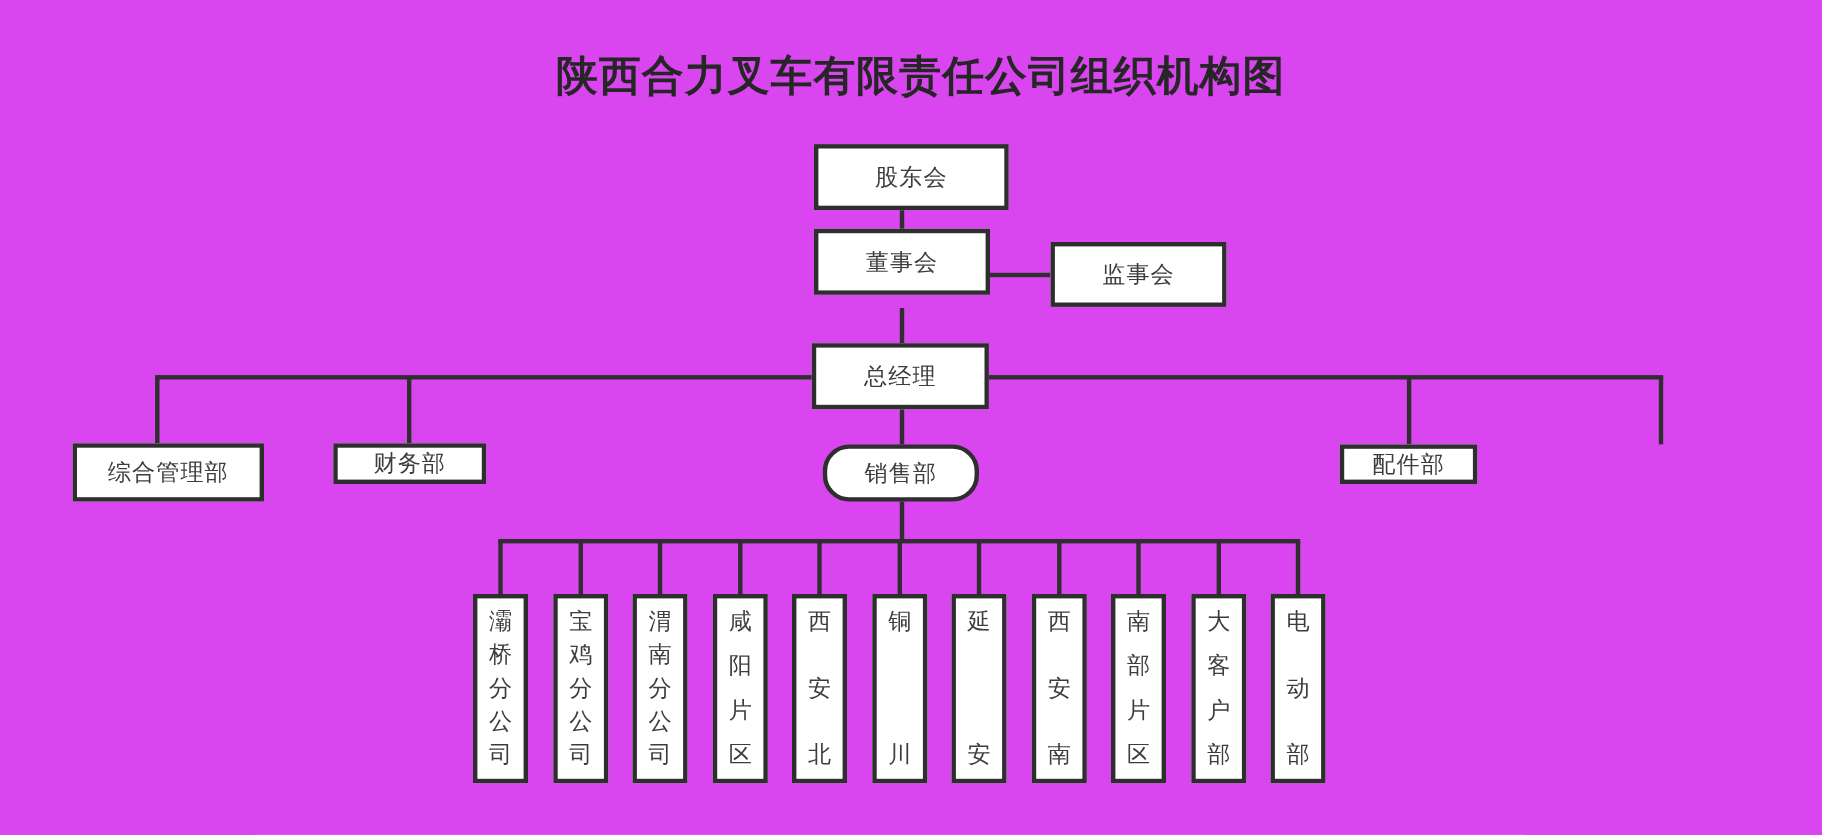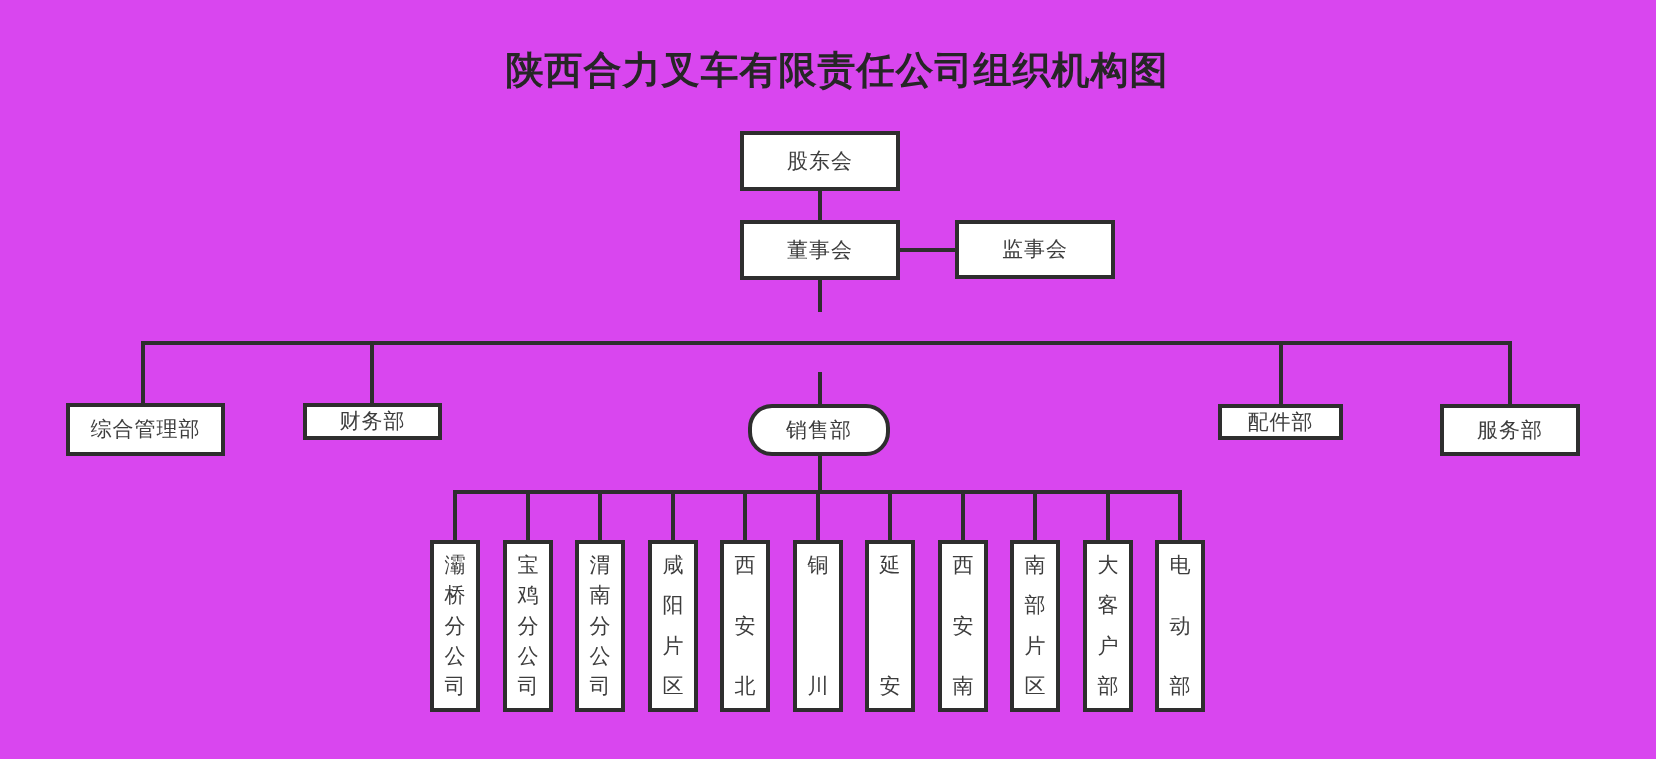--- a/index.html
+++ b/index.html
@@ -21,25 +21,25 @@
     font-size:21px; color:#3d3d3d; letter-spacing:1px; line-height:1;
     white-space:nowrap;
   }
   .node.v {
     flex-direction:column; justify-content:space-between;
     padding:11px 0; letter-spacing:0; white-space:normal;
   }
   .node.v span { display:block; line-height:1; }
 
   
-  #b-shareholders { left:740px; top:131px; width:160px; height:60px; }
-  #b-board        { left:740px; top:220px; width:160px; height:60px; }
+  #b-shareholders { left:740px; top:131px; width:177px; height:60px; }
+  #b-board        { left:740px; top:208px; width:160px; height:60px; }
   #b-supervisory  { left:955px; top:220px; width:160px; height:59px;font-family:Liberation Serif, serif; }
   #b-gm           { left:738px; top:312px; width:161px; height:60px; }
-  #b-admin        { left:66px;  top:403px; width:159px; height:53px; }
+  #b-admin        { left:66px;  top:403px; width:174px; height:53px; }
   #b-finance      { left:303px; top:403px; width:139px; height:37px; }
   #b-sales        { left:748px; top:404px; width:142px; height:52px;border-radius:24px; }
   #b-parts        { left:1218px;top:404px; width:125px; height:36px; }
   #b-service      { left:1440px;top:404px; width:140px; height:52px; }
 
   .unit { top:540px; width:50px; height:172px; }
   #b-baqiao      { left:430px; }
   #b-baoji       { left:503px; }
   #b-weinan      { left:575px; }
   #b-xianyang    { left:648px; }
@@ -80,26 +80,26 @@
   <div class="line" style="left:816px; top:492px; width:4px; height:48px;"></div>
   <div class="line" style="left:888px; top:492px; width:4px; height:48px;"></div>
   <div class="line" style="left:961px; top:492px; width:4px; height:48px;"></div>
   <div class="line" style="left:1033px; top:492px; width:4px; height:48px;"></div>
   <div class="line" style="left:1106px; top:492px; width:4px; height:48px;"></div>
   <div class="line" style="left:1178px; top:492px; width:4px; height:48px;"></div>
 
   <div class="node" id="b-shareholders">股东会</div>
   <div class="node" id="b-board">董事会</div>
   <div class="node" id="b-supervisory">监事会</div>
+  <div class="node" id="b-gm">总经理</div>
 
   <div class="node" id="b-admin">综合管理部</div>
   <div class="node" id="b-finance">财务部</div>
   <div class="node" id="b-sales">销售部</div>
   <div class="node" id="b-parts">配件部</div>
-  <div class="node" id="b-service">服务部</div>
 
   <div class="node v unit" id="b-baqiao">
       <span>灞</span>
       <span>桥</span>
       <span>分</span>
       <span>公</span>
       <span>司</span>
     </div>
   <div class="node v unit" id="b-baoji">
       <span>宝</span>

